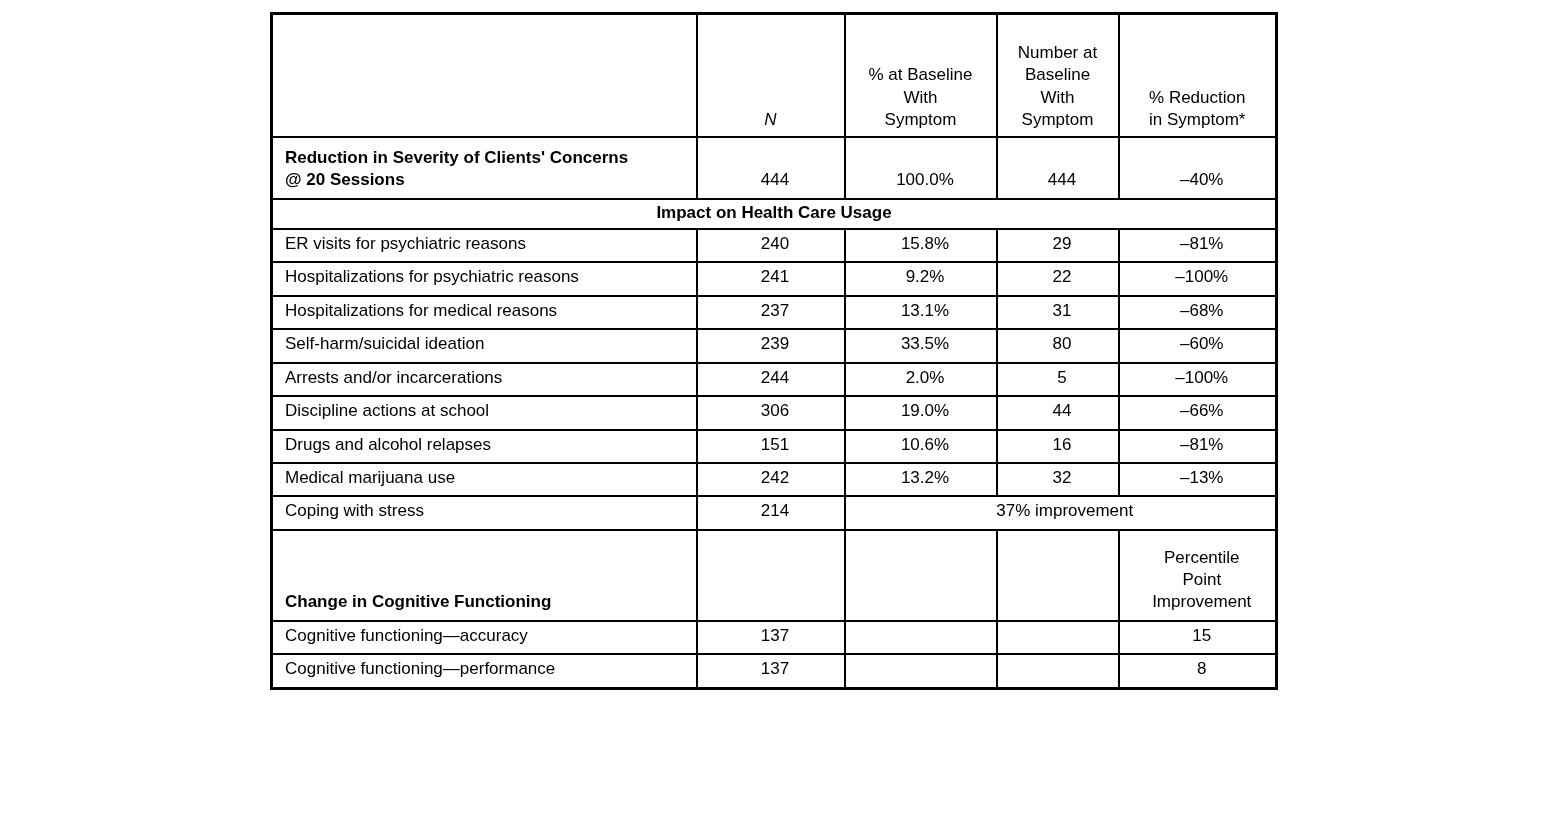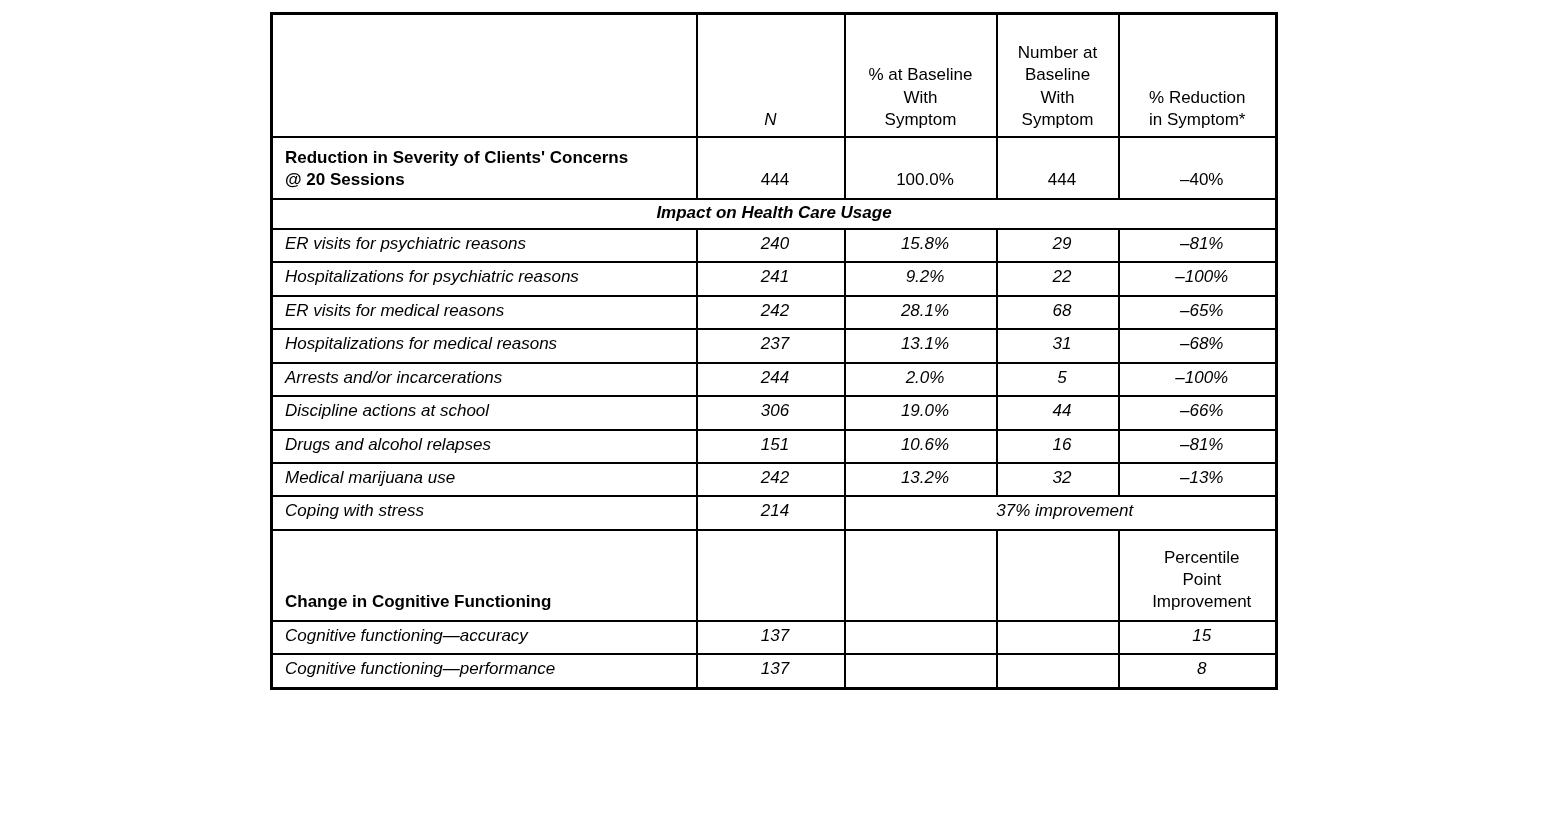--- a/index.html
+++ b/index.html
@@ -28,21 +28,21 @@
     vertical-align: bottom;
     padding: 3px 6px 6px 6px;
     white-space: pre-line;
     font-weight: normal;
     overflow: hidden;
   }
   tr.header-row { height: 123px; }
   tr.header-row th { text-align: center; padding-bottom: 4px; }
   th.italic { font-style: italic; }
   tr.tall { height: 62px; }
-  tr.std  { height: 29px; font-style: italic; }
+  tr.std  { height: 29px; }
   tr.cog  { height: 91px; }
   td.label { text-align: left; padding-left: 12px; }
   td.num   { text-align: center; padding-left: 15px; }
   .bold { font-weight: bold; }
   td.section-cell {
     text-align: center;
     font-weight: bold;
     vertical-align: middle;
     padding: 2px 6px 4px 6px;
   }
@@ -94,32 +94,32 @@
           <td class="num">–81%</td>
         </tr>
         <tr class="std">
           <td class="label">Hospitalizations for psychiatric reasons</td>
           <td class="num">241</td>
           <td class="num">9.2%</td>
           <td class="num">22</td>
           <td class="num">–100%</td>
         </tr>
         <tr class="std">
-          <td class="label">ER visits for medical reasons</td>
-          <td class="num">242</td>
-          <td class="num">28.1%</td>
-          <td class="num">68</td>
-          <td class="num">–65%</td>
-        </tr>
-        <tr class="std">
           <td class="label">Hospitalizations for medical reasons</td>
           <td class="num">237</td>
           <td class="num">13.1%</td>
           <td class="num">31</td>
           <td class="num">–68%</td>
+        </tr>
+        <tr class="std">
+          <td class="label">Self-harm/suicidal ideation</td>
+          <td class="num">239</td>
+          <td class="num">33.5%</td>
+          <td class="num">80</td>
+          <td class="num">–60%</td>
         </tr>
         <tr class="std">
           <td class="label">Arrests and/or incarcerations</td>
           <td class="num">244</td>
           <td class="num">2.0%</td>
           <td class="num">5</td>
           <td class="num">–100%</td>
         </tr>
         <tr class="std">
           <td class="label">Discipline actions at school</td>

